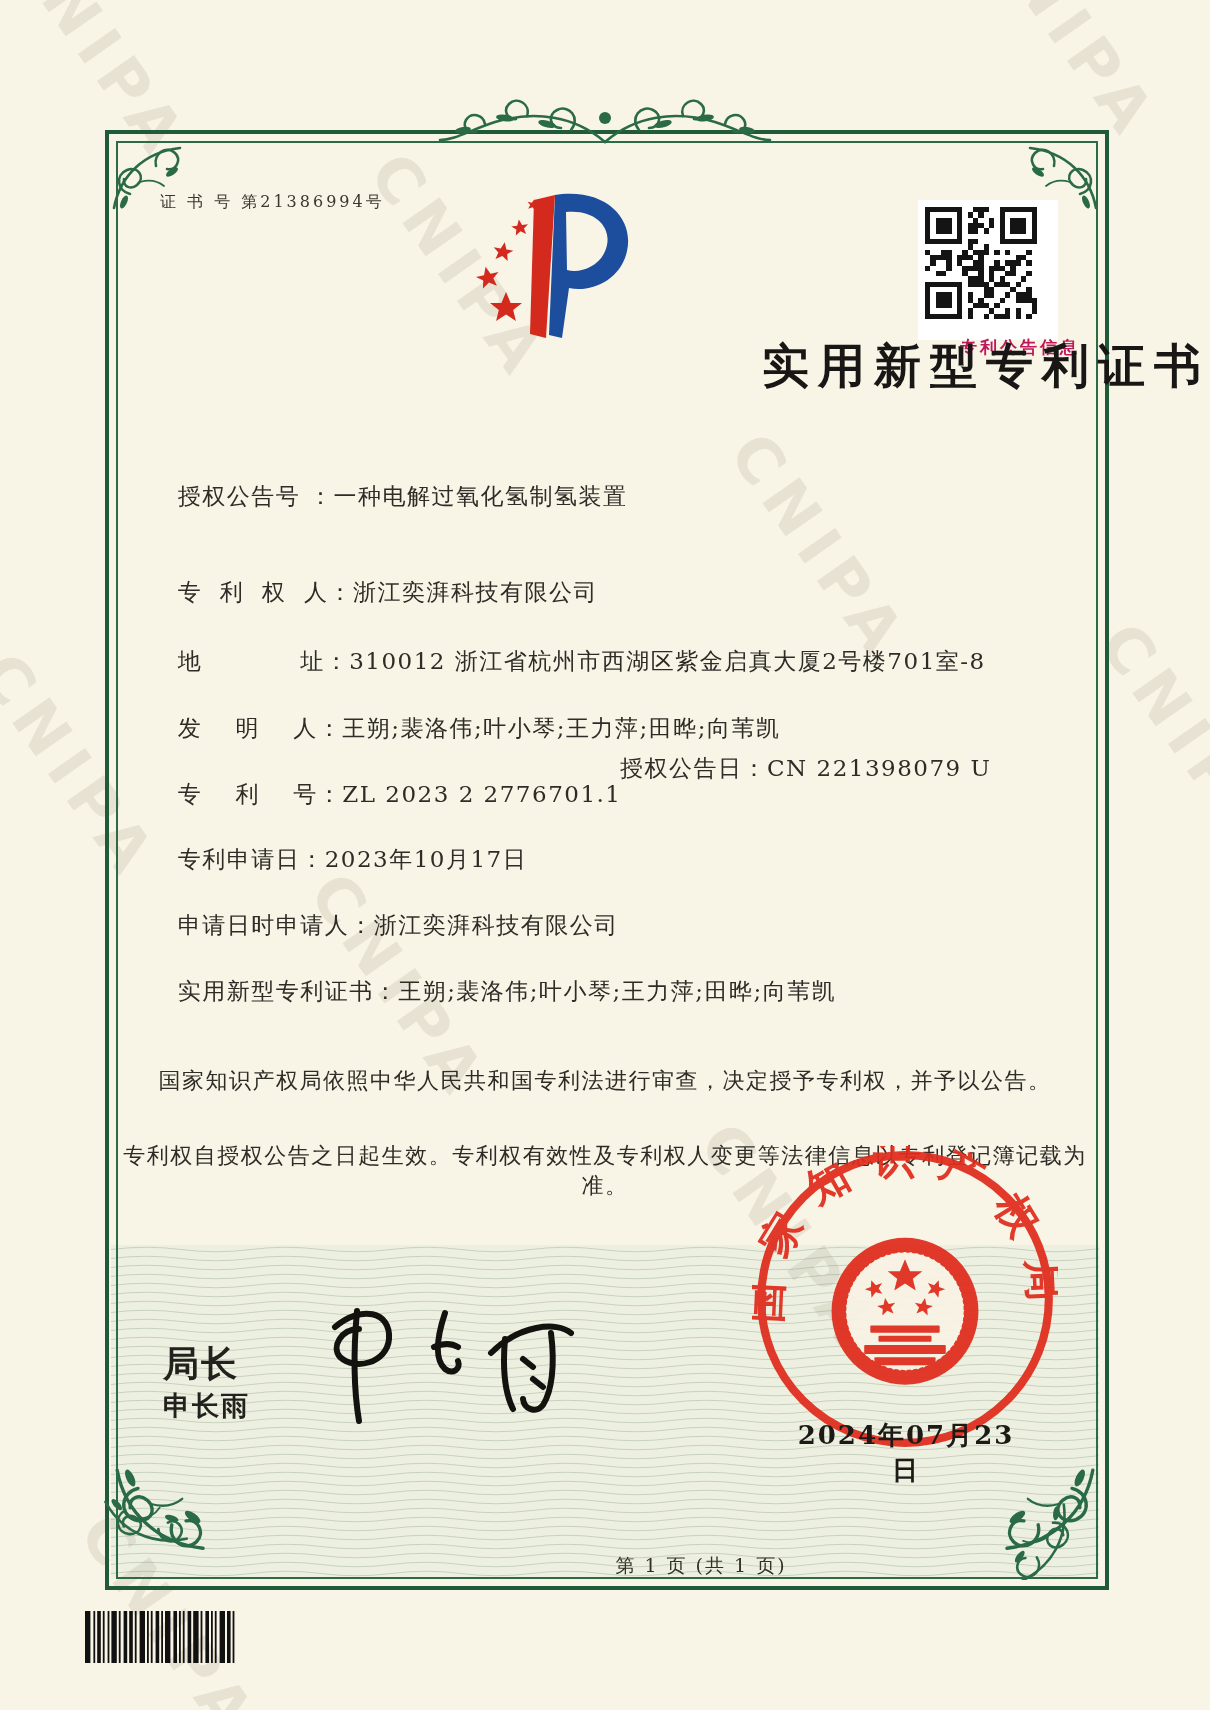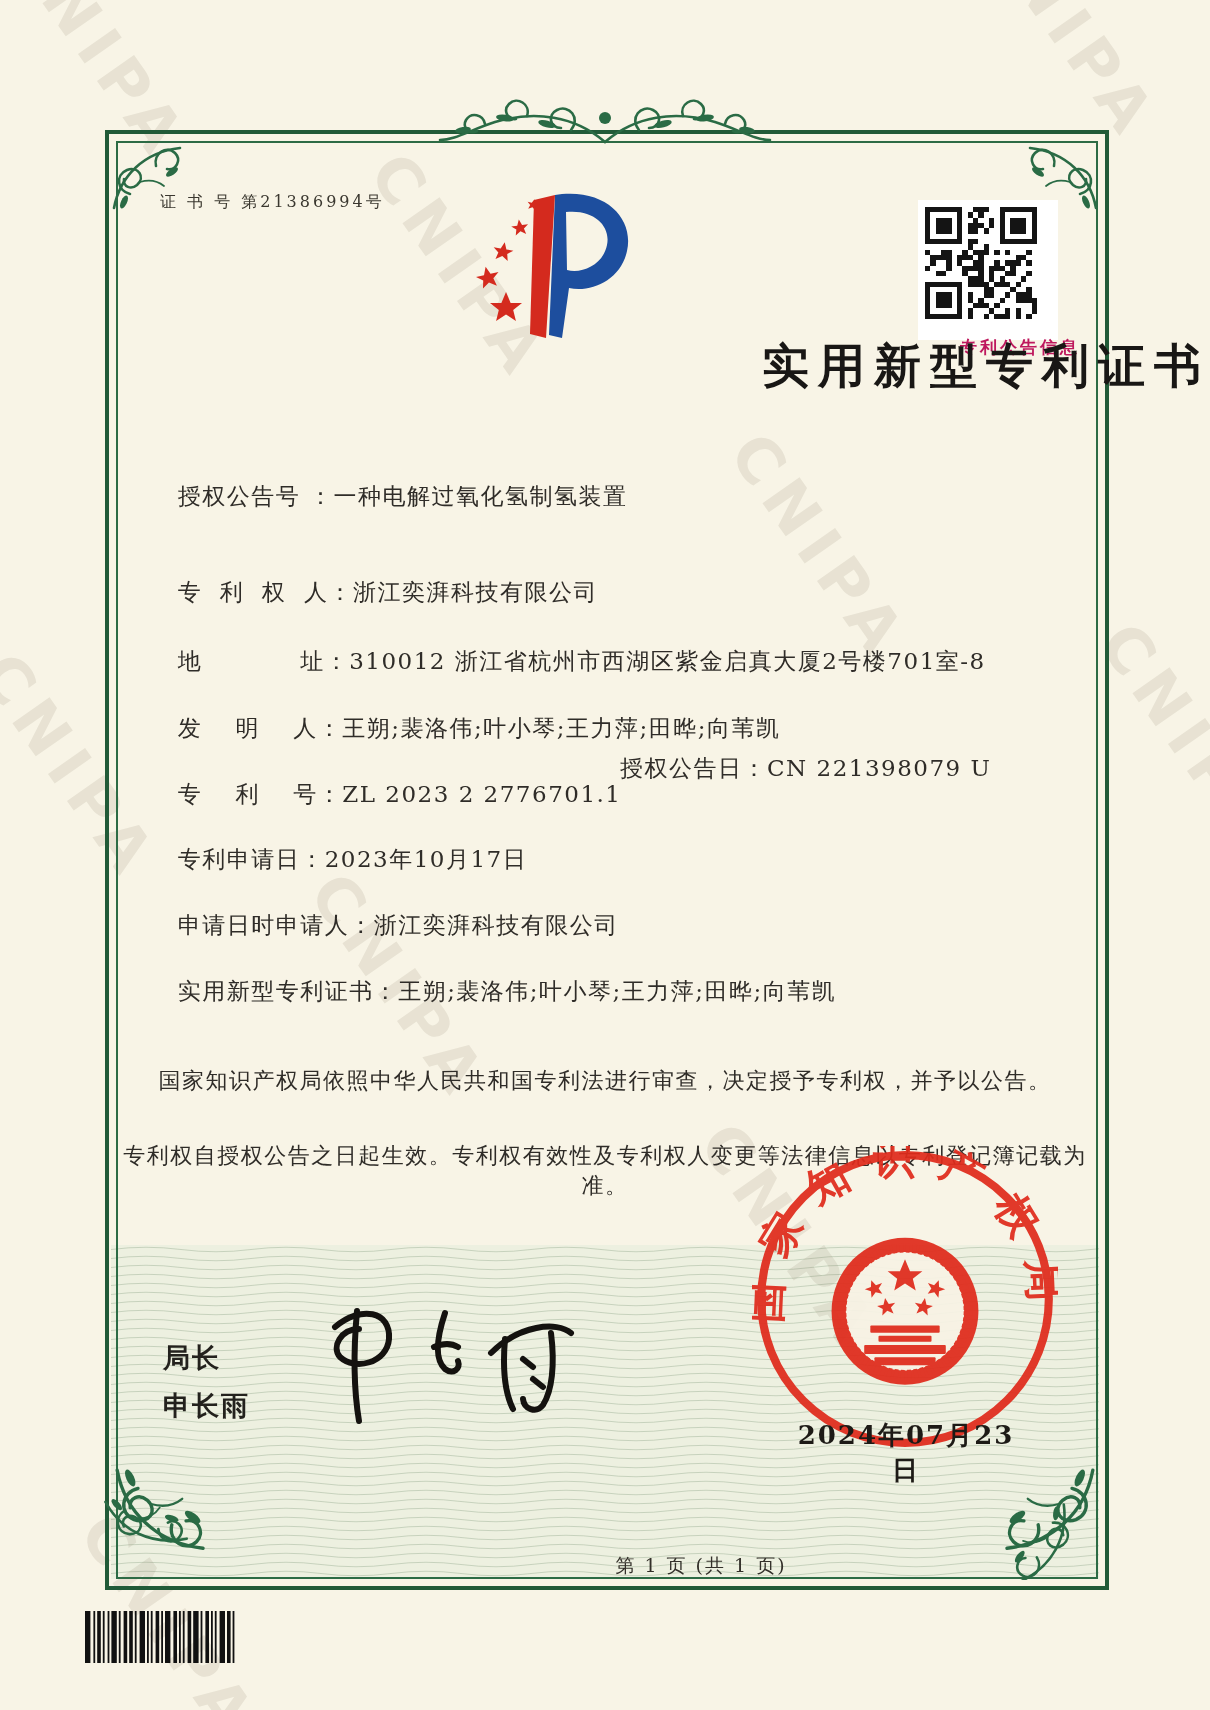--- a/index.html
+++ b/index.html
@@ -24,21 +24,21 @@
   .title{left:0;top:335px;width:100%;text-align:right;font-size:47px;font-weight:700;
          letter-spacing:9px;color:#191715;z-index:4;}
   
   .row{position:absolute;left:160px;width:900px;font-size:23px;letter-spacing:1.5px;
        white-space:pre;z-index:4;color:#2f2c28;}
   .row .col2{position:absolute;left:460px;top:0;white-space:pre;}
   
   .legal{left:105px;width:1000px;text-align:center;font-size:22px;letter-spacing:1.5px;z-index:4;color:#2f2c28;}
   
   .dirlabel{left:163px;top:1340px;font-family:"DejaVu Sans","Liberation Sans",sans-serif;
-            font-weight:700;font-size:27px;letter-spacing:2px;z-index:4;color:#23211d;}
+            font-weight:700;font-size:36px;letter-spacing:2px;z-index:4;color:#23211d;}
   .dirname{left:163px;top:1388px;font-family:"DejaVu Sans","Liberation Sans",sans-serif;
            font-weight:700;font-size:27px;letter-spacing:2px;z-index:4;color:#23211d;}
   .sig{left:295px;top:1295px;z-index:4;}
   
   .seal{left:752px;top:1146px;z-index:5;}
   .sealdate{left:790px;top:1418px;width:232px;text-align:center;font-size:26px;
             letter-spacing:2px;color:#1d1a16;z-index:6;font-weight:600;}
   
   .pageinfo{left:105px;top:1553px;width:1192px;text-align:center;font-size:19px;
             letter-spacing:2px;z-index:4;color:#33302a;}

